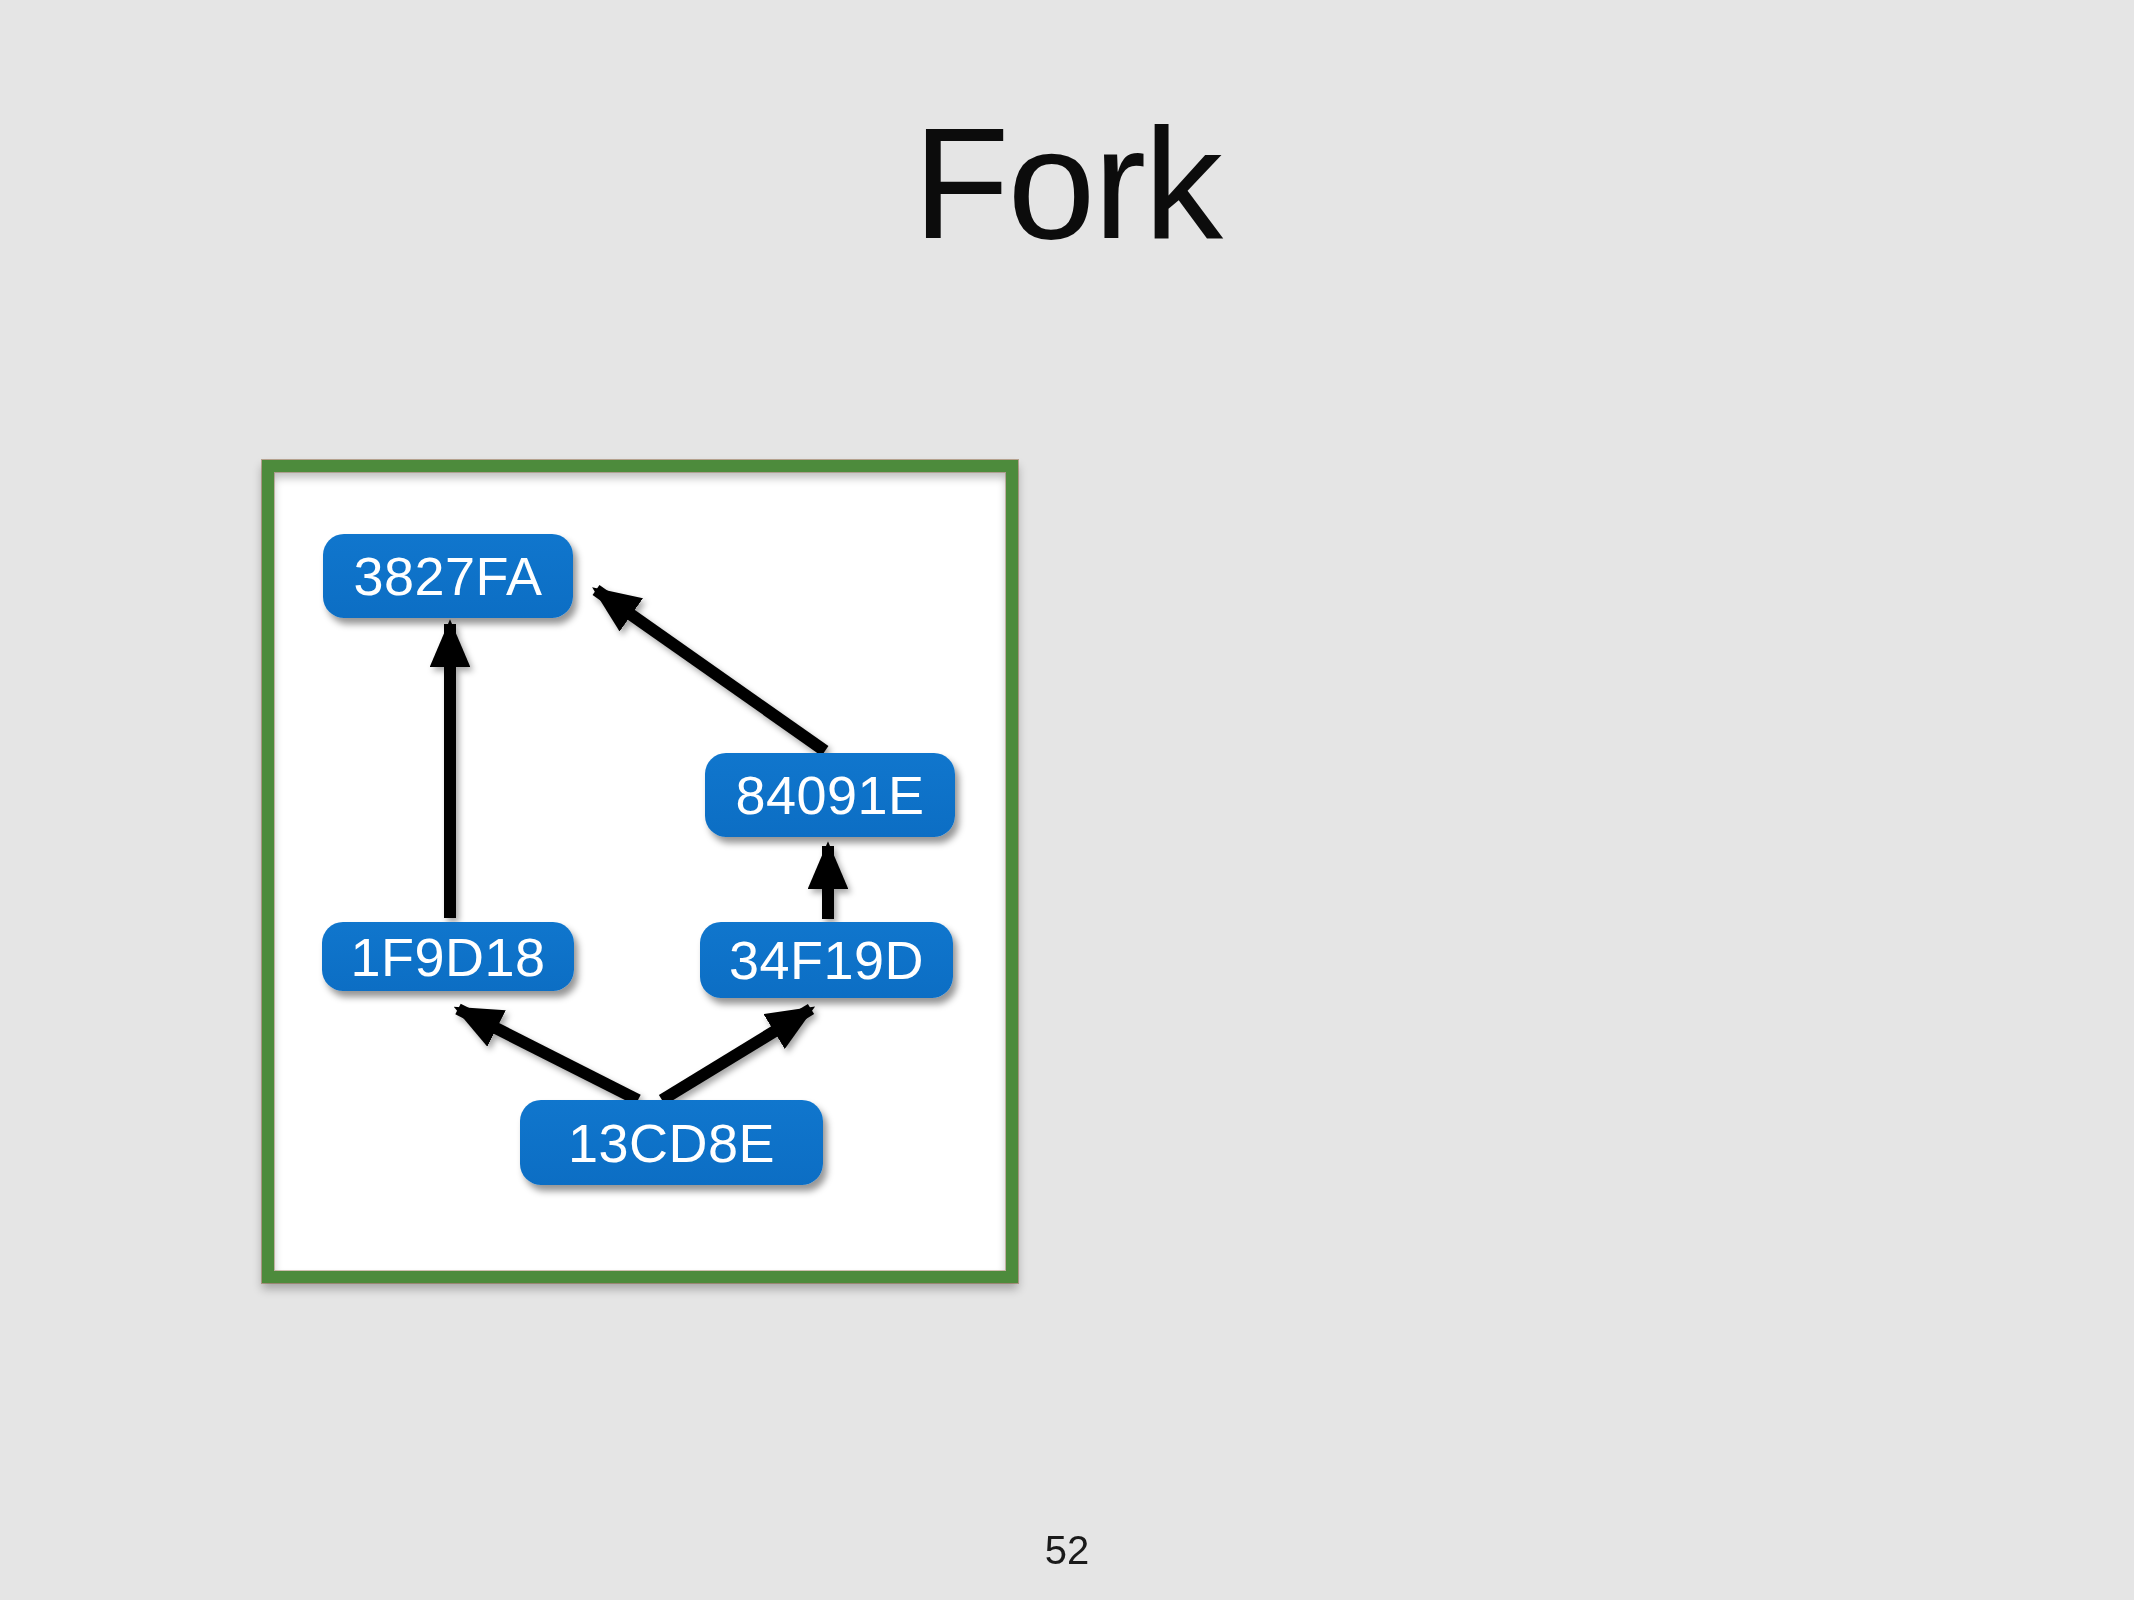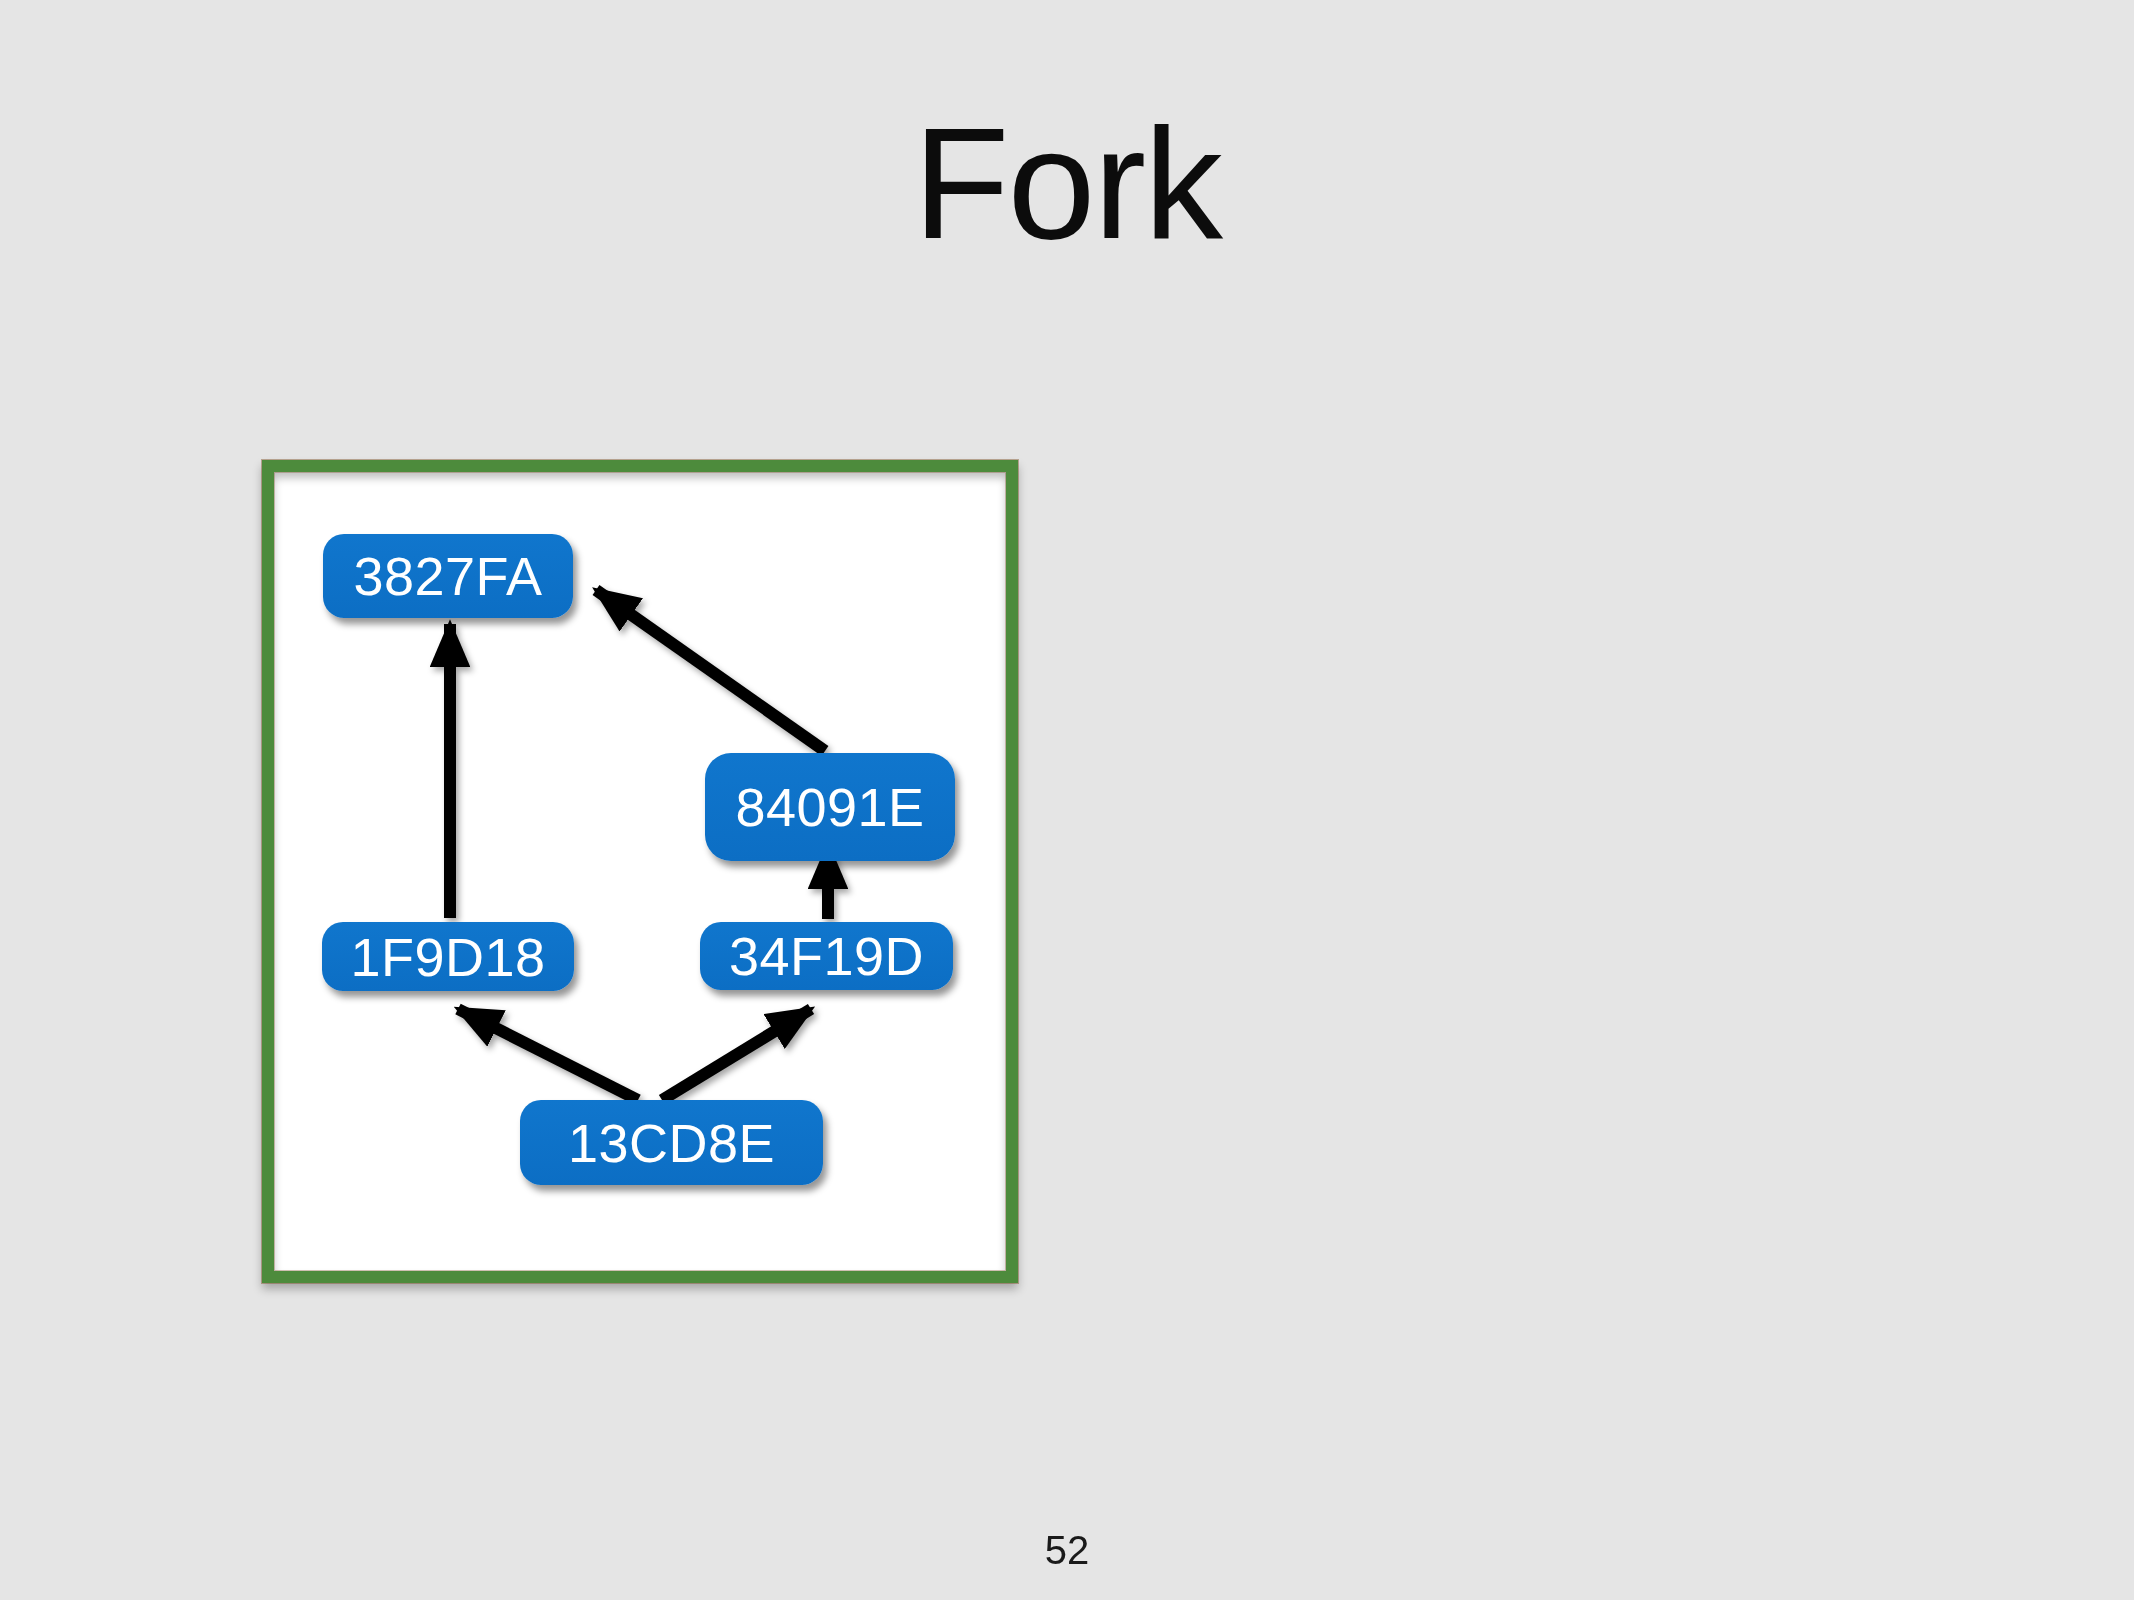--- a/index.html
+++ b/index.html
@@ -64,23 +64,23 @@
     color: #ffffff;
     font-size: 54px;
     font-weight: 400;
     letter-spacing: 0.5px;
     display: flex;
     align-items: center;
     justify-content: center;
     box-shadow: 4px 6px 7px rgba(0, 0, 0, 0.42);
   }
   .node-3827fa { left: 323px; top: 534px; width: 250px; height: 84px; }
-  .node-84091e { left: 705px; top: 753px; width: 250px; height: 108px; border-radius: 26px; }
+  .node-84091e { left: 705px; top: 753px; width: 250px; height: 84px; }
   .node-1f9d18 { left: 322px; top: 922px; width: 252px; height: 69px; }
-  .node-34f19d { left: 700px; top: 922px; width: 253px; height: 68px; }
+  .node-34f19d { left: 700px; top: 922px; width: 253px; height: 76px; }
   .node-13cd8e { left: 520px; top: 1100px; width: 303px; height: 85px; }
   .repo-caption {
     position: absolute;
     left: 74px;
     top: 1336px;
     font-size: 64px;
     font-weight: 400;
     color: #138c3f;
     white-space: pre;
     margin: 0;

